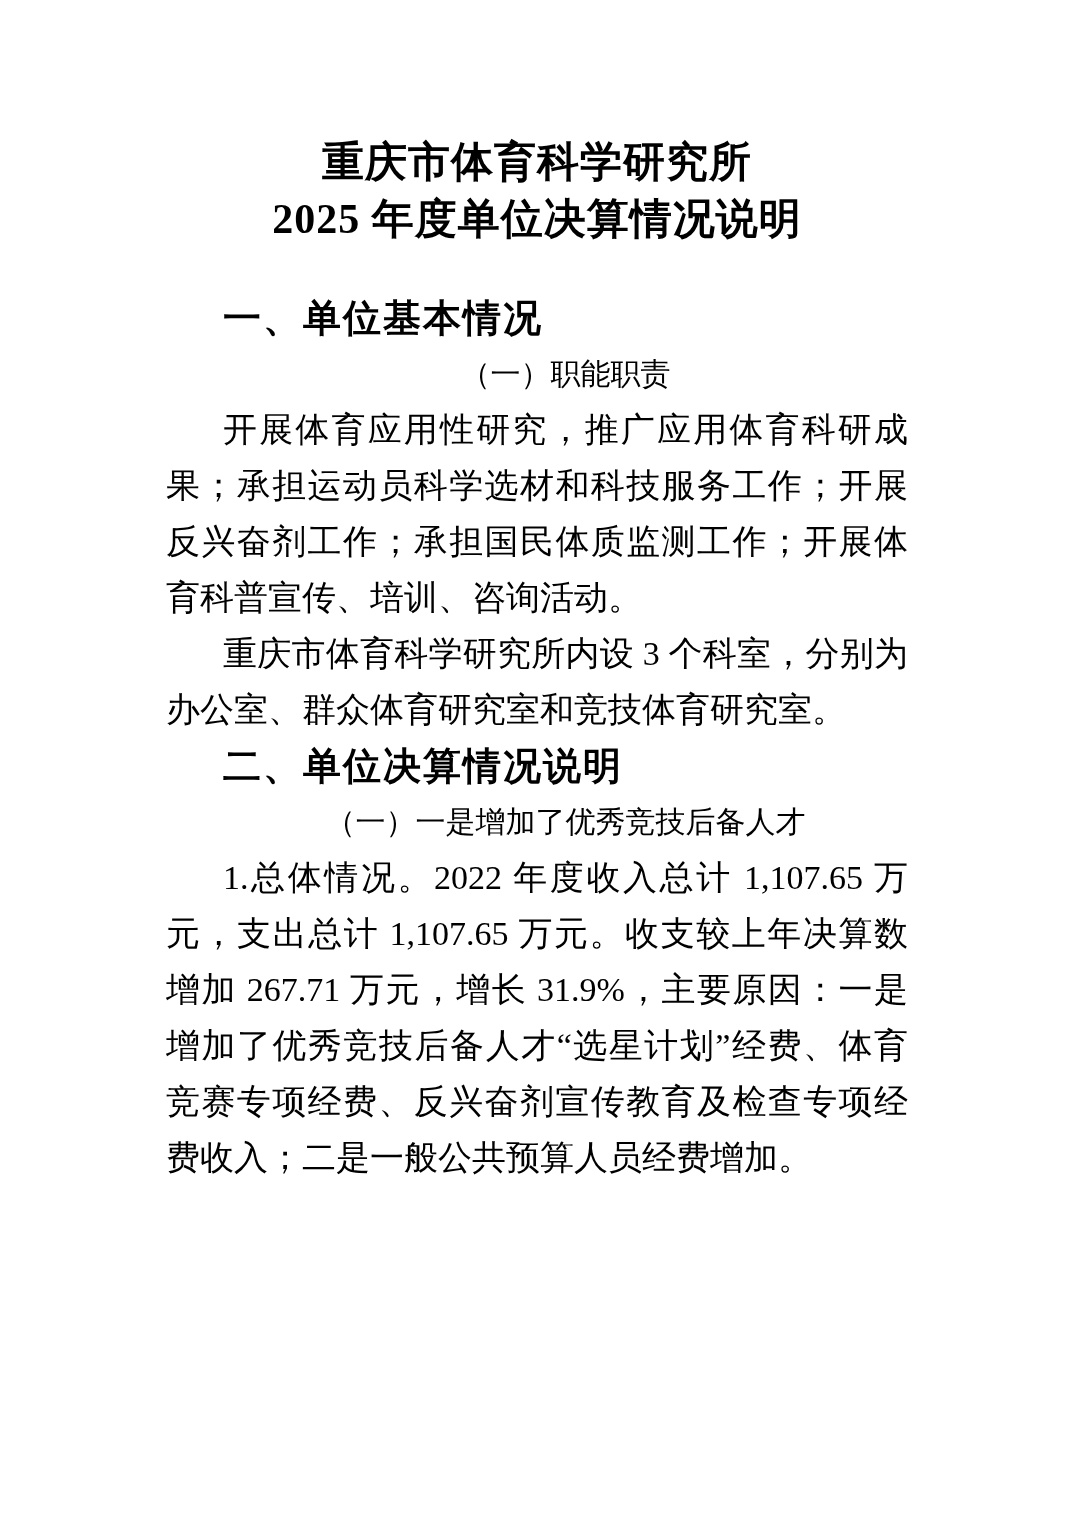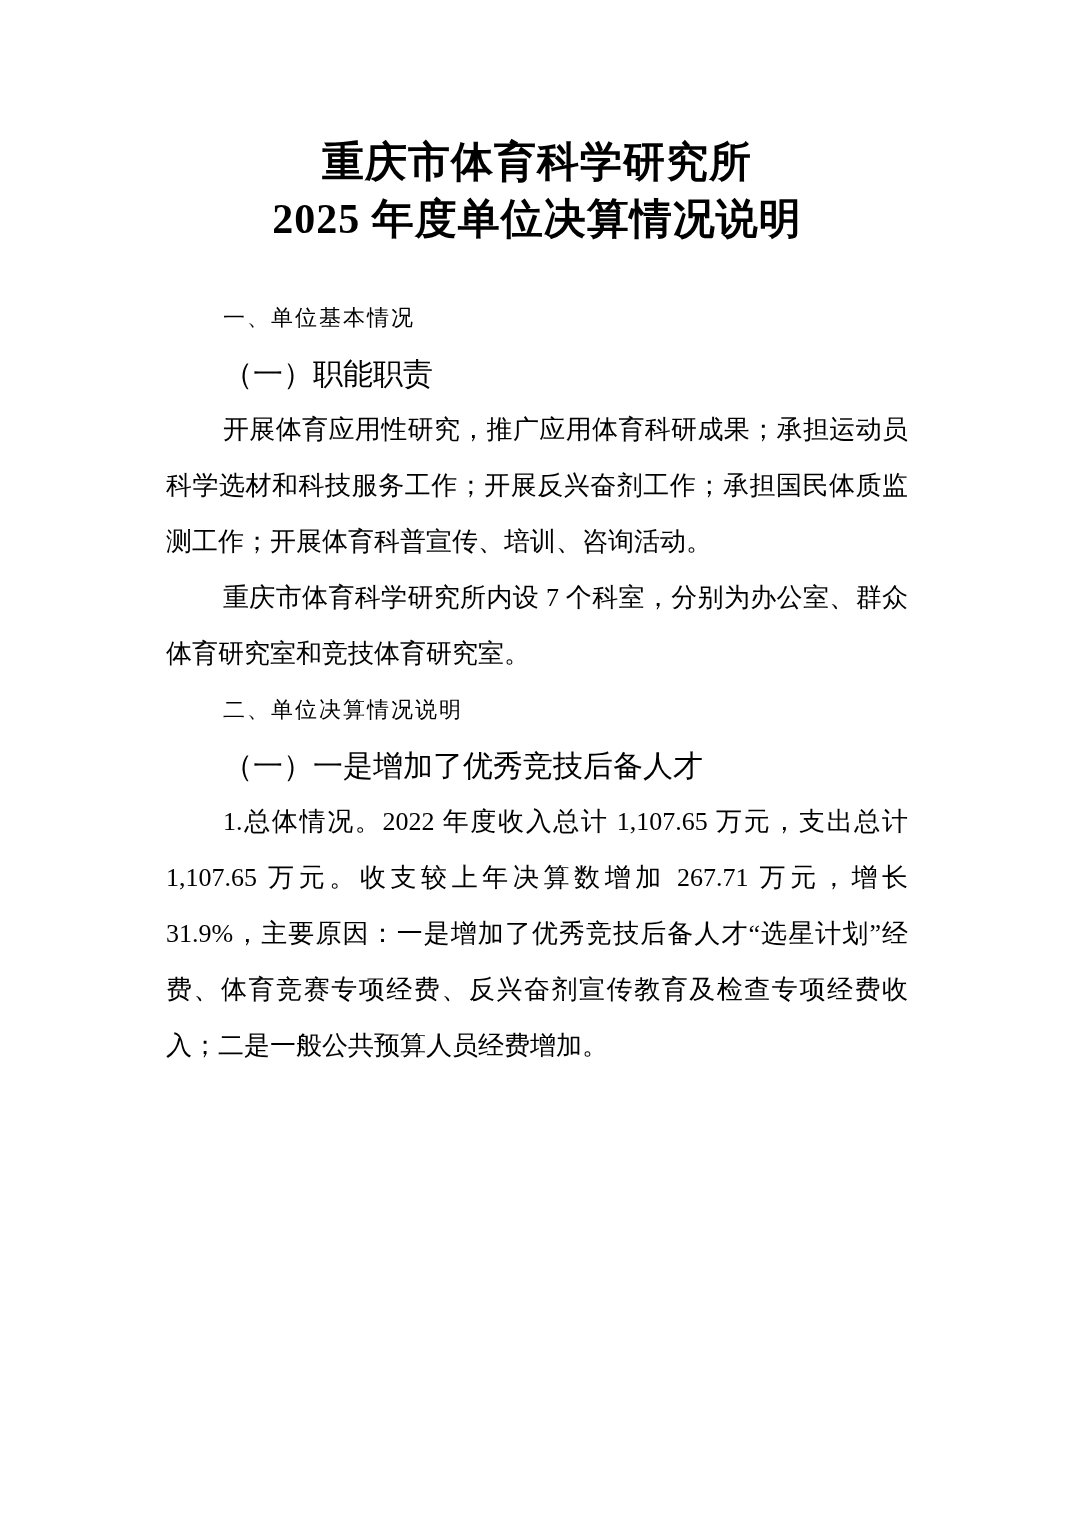--- a/index.html
+++ b/index.html
@@ -26,39 +26,40 @@
     line-height: 57px;
     letter-spacing: 1px;
     margin: 0 0 42px 0;
   }
   .doc-body {
     font-size: 28.5px;
     line-height: 56px;
   }
   .h1 {
     font-family: "Liberation Sans", "DejaVu Sans", sans-serif;
-    font-weight: 400;
-    font-size: 22px;
+    font-weight: 700;
+    font-size: 38px;
     line-height: 56px;
     letter-spacing: 2px;
     text-indent: 57px;
     margin: 0;
   }
   .h2 {
     font-family: "Liberation Serif", "DejaVu Serif", serif;
     font-weight: 400;
     font-size: 30px;
     line-height: 56px;
     text-indent: 57px;
     margin: 0;
+    text-align: center;
   }
   .para {
     font-family: "Liberation Serif", "DejaVu Serif", serif;
     font-weight: 400;
-    font-size: 26px;
+    font-size: 34px;
     line-height: 56px;
     text-indent: 57px;
     text-align: justify;
     margin: 0;
   }
 </style>
 </head>
 <body>
 
 <div class="page">
@@ -68,21 +69,21 @@
   </header>
 
   <main class="doc-body">
     <div class="h1">一、单位基本情况</div>
 
     <div class="h2">（一）职能职责</div>
 
     <p class="para">开展体育应用性研究，推广应用体育科研成果；承担运动员科学选材和科技服务工作；开展反兴奋剂工作；承担国民体质监测工作；开展体育科普宣传、培训、咨询活动。</p>
 
 
-    <p class="para">重庆市体育科学研究所内设 7 个科室，分别为办公室、群众体育研究室和竞技体育研究室。</p>
+    <p class="para">重庆市体育科学研究所内设 3 个科室，分别为办公室、群众体育研究室和竞技体育研究室。</p>
 
     <div class="h1">二、单位决算情况说明</div>
 
     <div class="h2">（一）一是增加了优秀竞技后备人才</div>
 
     <p class="para">1.总体情况。2022 年度收入总计 1,107.65 万元，支出总计 1,107.65 万元。收支较上年决算数增加 267.71 万元，增长 31.9%，主要原因：一是增加了优秀竞技后备人才“选星计划”经费、体育竞赛专项经费、反兴奋剂宣传教育及检查专项经费收入；二是一般公共预算人员经费增加。</p>
 
   </main>
 </div>
 

